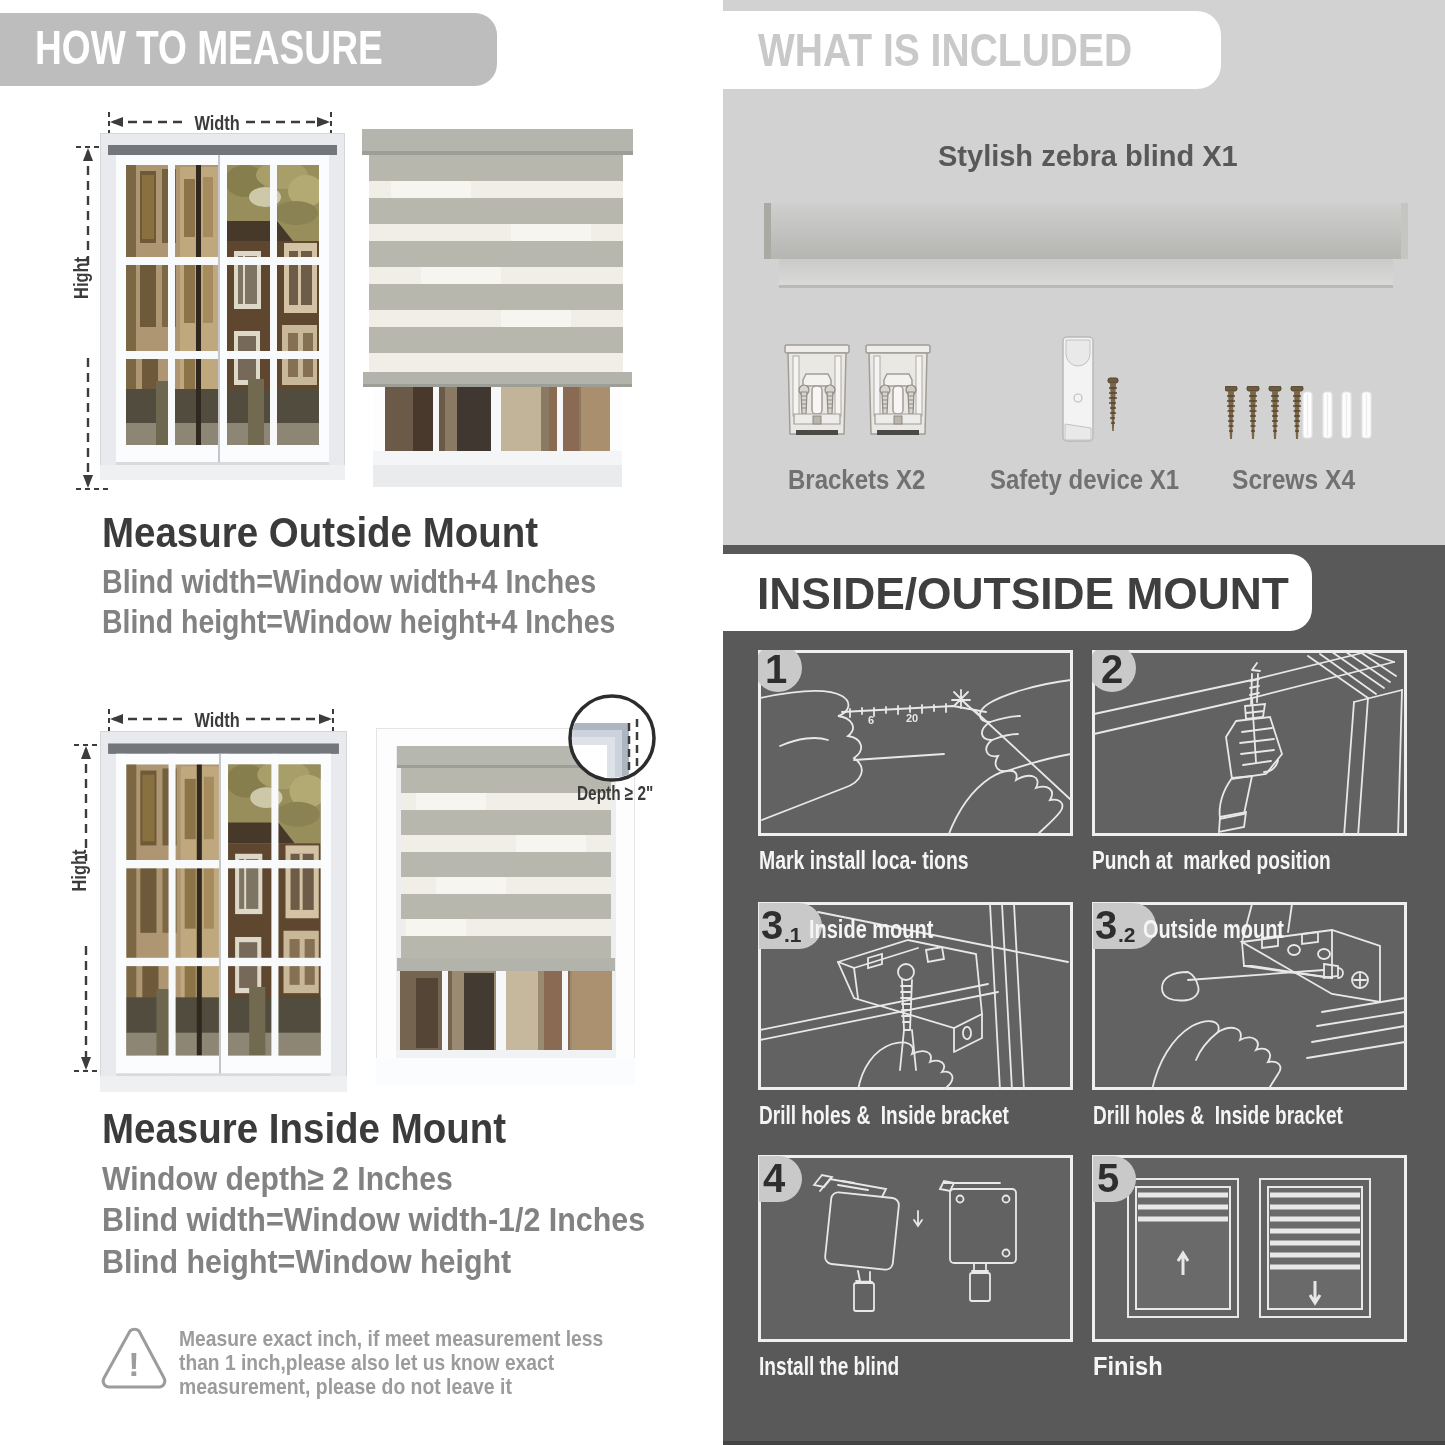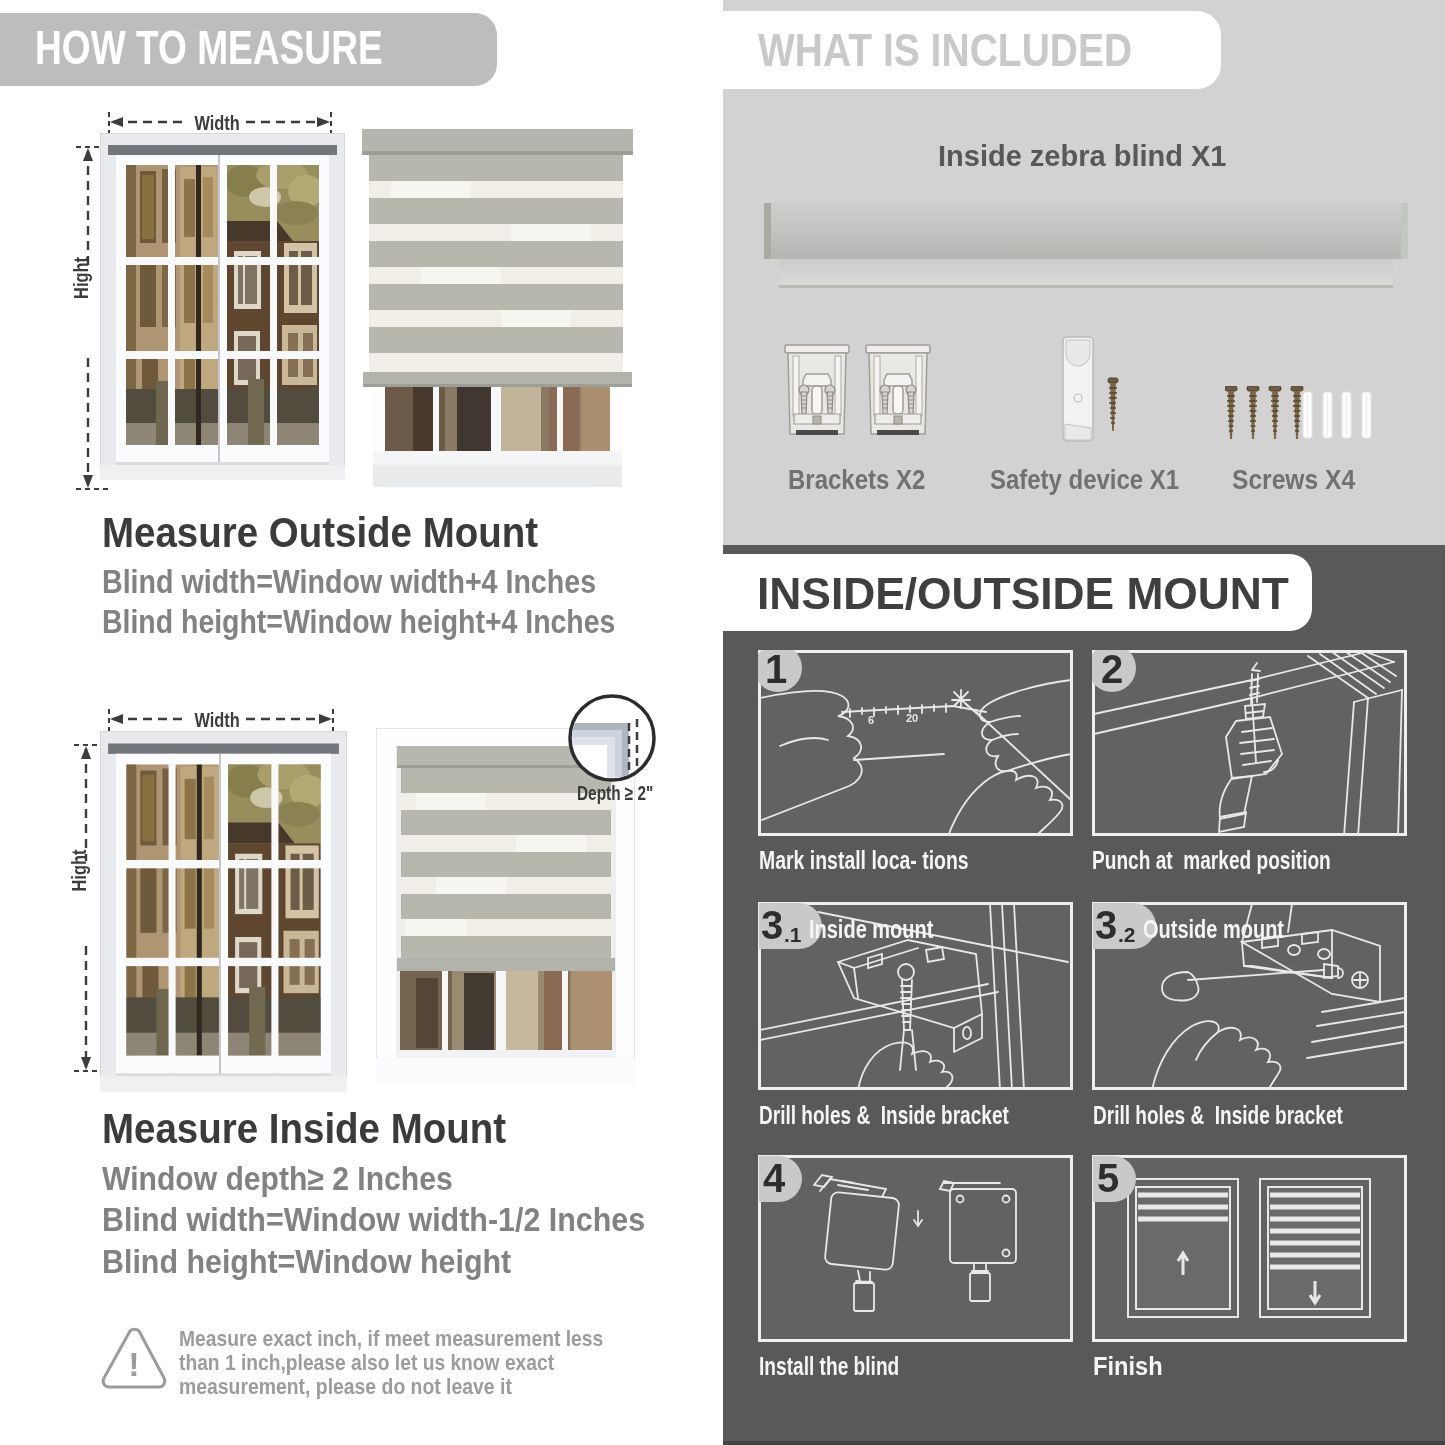--- a/index.html
+++ b/index.html
@@ -279,21 +279,21 @@
 </svg>
 </div>
 <div class="ct" id="n1" style="left:179px;top:1328px;font-size:22px;color:#9c9c9c;">Measure exact inch, if meet measurement less</div>
 <div class="ct" id="n2" style="left:179px;top:1352px;font-size:22px;color:#9c9c9c;">than 1 inch,please also let us know exact</div>
 <div class="ct" id="n3" style="left:179px;top:1376px;font-size:22px;color:#9c9c9c;">measurement, please do not leave it</div>
 
 <div class="abs" style="left:723px;top:0;width:722px;height:545px;background:#d2d2d2;"></div>
 <div class="abs" style="left:723px;top:11px;width:498px;height:78px;background:#fff;border-radius:0 24px 24px 0;"></div>
 <div class="ct" id="t2" style="left:758px;top:27px;font-size:46px;color:#c9c9c9;">WHAT IS INCLUDED</div>
 
-<div class="ct" id="t3" style="left:938px;top:142px;font-size:29px;color:#585858;">Inside zebra blind X1</div>
+<div class="ct" id="t3" style="left:938px;top:142px;font-size:29px;color:#585858;">Stylish zebra blind X1</div>
 
 <div class="abs" style="left:764px;top:203px;">
 <svg width="644" height="86" viewBox="0 0 644 86">
   <defs>
     <linearGradient id="hr1" x1="0" y1="0" x2="0" y2="1">
       <stop offset="0" stop-color="#cfd0cd"></stop>
       <stop offset="0.5" stop-color="#c2c3c0"></stop>
       <stop offset="1" stop-color="#b5b6b2"></stop>
     </linearGradient>
     <linearGradient id="hr2" x1="0" y1="0" x2="0" y2="1">

